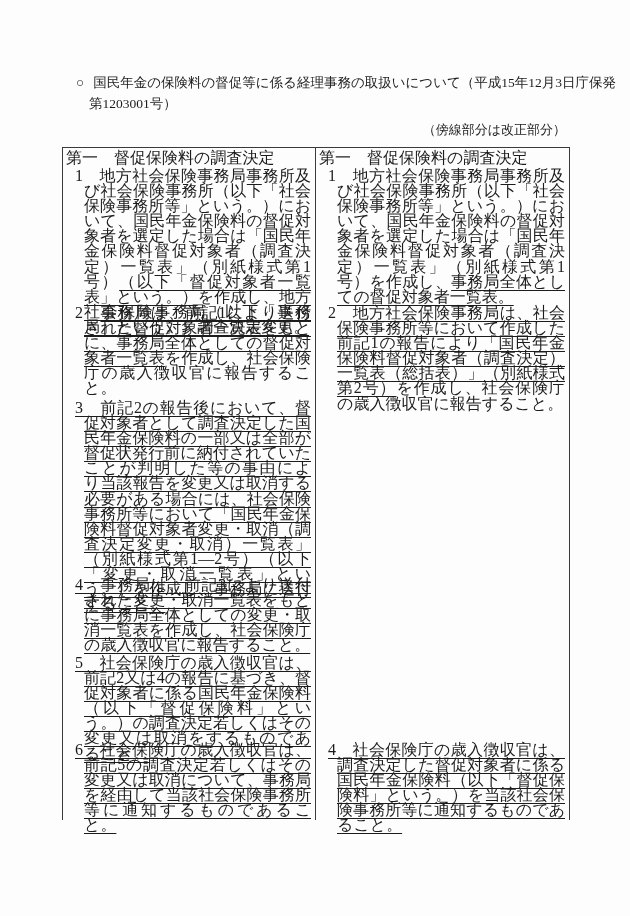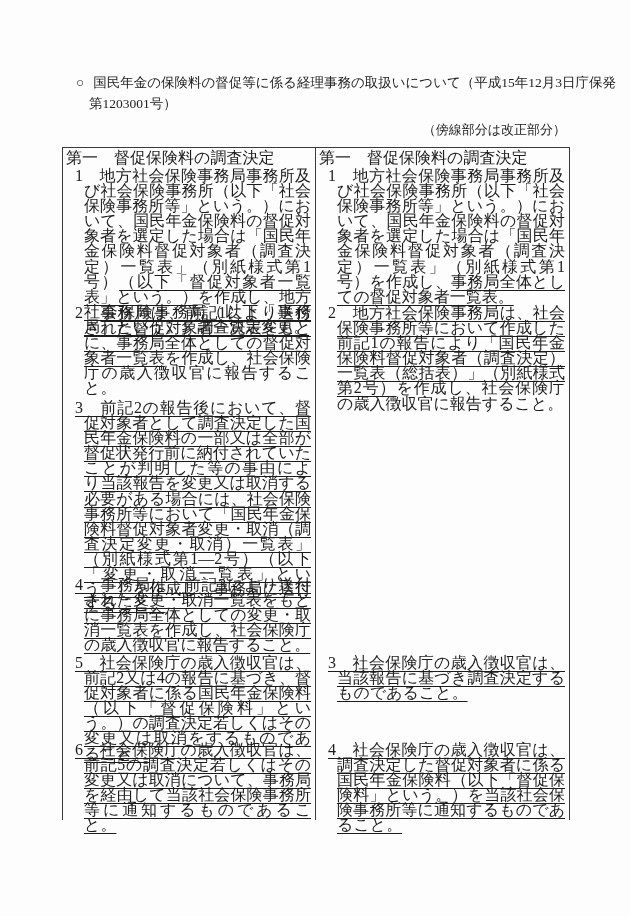--- a/index.html
+++ b/index.html
@@ -105,18 +105,17 @@
       <div class="item" style="top:252px"><span class="u">3　前記2の報告後において、督促対象者として調査決定した国民年金保険料の一部又は全部が督促状発行前に納付されていたことが判明した等の事由により当該報告を変更又は取消する必要がある場合には、社会保険事務所等において「国民年金保険料督促対象者変更・取消（調査決定変更・取消）一覧表」（別紙様式第1―2号）（以下「変更・取消一覧表」という。）を作成し、事務局に送付すること。</span></div>
       <div class="item" style="top:429px"><span class="u">4　事務局は、前記3により送付された変更・取消一覧表をもとに事務局全体としての変更・取消一覧表を作成し、社会保険庁の歳入徴収官に報告すること。</span></div>
       <div class="item" style="top:507px"><span class="u">5　社会保険庁の歳入徴収官は、前記2又は4の報告に基づき、督促対象者に係る国民年金保険料（以下「督促保険料」という。）の調査決定若しくはその変更又は取消をするものであること。</span></div>
       <div class="item" style="top:594px"><span class="u">6　社会保険庁の歳入徴収官は、前記5の調査決定若しくはその変更又は取消について、事務局を経由して当該社会保険事務所等に通知するものであること。</span></div>
     </div>
 
     <div class="col">
       <div class="sec-heading">第一　督促保険料の調査決定</div>
       <div class="item" style="top:20px"><span>1　地方社会保険事務局事務所及び社会保険事務所（以下「社会保険事務所等」という。）において、国民年金保険料の督促対象者を選定した場合は「国民年金保険料督促対象者（調査決定）一覧表」（別紙様式第1号）を作成し、</span><span class="u">事務局全体としての督促対象者一覧表。</span></div>
       <div class="item" style="top:157px"><span>2　</span><span class="u">地方社会保険事務局は、社会保険事務所等において作成した前記1の報告により「国民年金保険料督促対象者（調査決定）一覧表（総括表）」（別紙様式第2号）</span><span>を作成し、社会保険庁の歳入徴収官に報告すること。</span></div>
-      <div class="item" style="top:507px"><span class="u">3　社会保険庁の歳入徴収官は、当該報告に基づき調査決定するものであること。</span></div>
       <div class="item" style="top:594px"><span class="u">4　社会保険庁の歳入徴収官は、調査決定した督促対象者に係る国民年金保険料（以下「督促保険料」という。）を当該社会保険事務所等に通知するものであること。</span></div>
     </div>
   </div>
 
 </div>
 
 </body></html>

